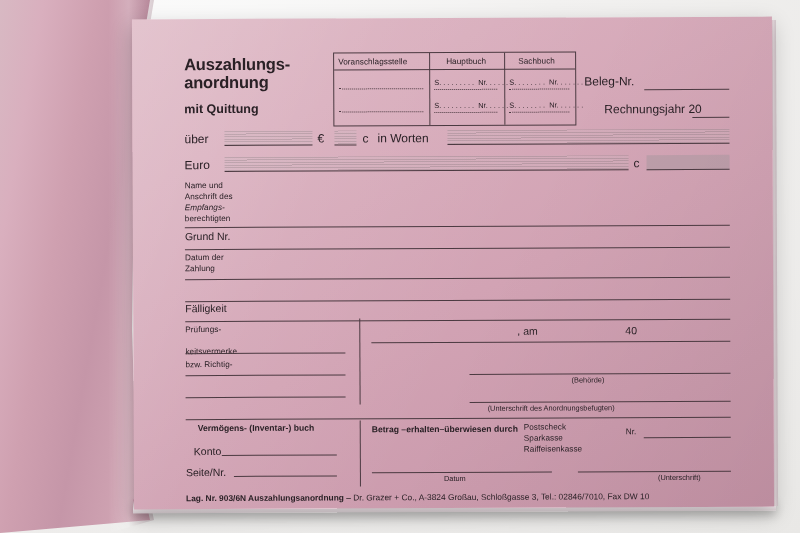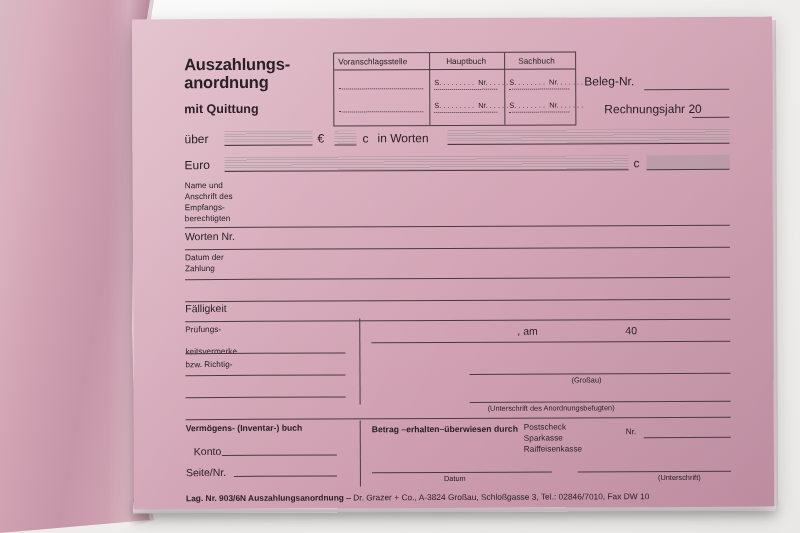--- a/index.html
+++ b/index.html
@@ -248,25 +248,25 @@
       <div class="txt lbl-l" style="left:193px; top:78px;">in Worten</div>
       <div class="shade" style="left:263px; top:76px; width:282px; height:14px;"></div>
 
       <div class="txt lbl-l" style="left:0px; top:104px;">Euro</div>
       <div class="shade" style="left:40px; top:102px; width:404px; height:14px;"></div>
       <div class="txt lbl-l" style="left:449px; top:104px;">c</div>
       <div class="shade-plain" style="left:462px; top:102px; width:83px; height:14px;"></div>
 
       <div class="txt lbl" style="left:0px; top:126px;">Name und</div>
       <div class="txt lbl" style="left:0px; top:137px;">Anschrift des</div>
-      <div class="txt lbl" style="left:0px; top:148px;">Empfangs-</div>
+      <div class="txt lbl" style="left:0px; top:148px;font-style:italic;">Empfangs-</div>
       <div class="txt lbl" style="left:0px; top:159px;">berechtigten</div>
       <div class="ln" style="left:0px; top:172px; width:545px;"></div>
 
-      <div class="txt lbl-m" style="left:0px; top:176px;">Worten Nr.</div>
+      <div class="txt lbl-m" style="left:0px; top:176px;">Grund Nr.</div>
       <div class="ln" style="left:0px; top:194px; width:545px;"></div>
 
       <div class="txt lbl" style="left:0px; top:198px;">Datum der</div>
       <div class="txt lbl" style="left:0px; top:209px;">Zahlung</div>
       <div class="ln" style="left:0px; top:224px; width:545px;"></div>
       <div class="ln" style="left:0px; top:246px; width:545px;"></div>
 
       <div class="txt lbl-m" style="left:0px; top:248px;">Fälligkeit</div>
       <div class="ln" style="left:0px; top:266px; width:545px;"></div>
 
@@ -278,28 +278,28 @@
       <div class="ln" style="left:0px; top:320px; width:160px;"></div>
       <div class="ln" style="left:0px; top:342px; width:160px;"></div>
 
       <div class="vsep" style="left:174px; top:264px; height:86px;"></div>
 
       <div class="txt lbl-m" style="left:332px; top:272px;">, am</div>
       <div class="txt lbl-m" style="left:440px; top:272px;">40</div>
       <div class="ln" style="left:186px; top:288px; width:359px;"></div>
 
       <div class="ln" style="left:284px; top:320px; width:261px;"></div>
-      <div class="txt lbl-s" style="left:386px; top:323px;">(Großau)</div>
+      <div class="txt lbl-s" style="left:386px; top:323px;">(Behörde)</div>
 
       <div class="ln" style="left:284px; top:348px; width:261px;"></div>
       <div class="txt lbl-s" style="left:302px; top:351px;">(Unterschrift des Anordnungsbefugten)</div>
 
       <div class="ln" style="left:0px; top:364px; width:545px;"></div>
 
-      <div class="txt lbl-b" style="left:0px; top:369px;">Vermögens- (Inventar-) buch</div>
+      <div class="txt lbl-b" style="left:12px; top:369px;">Vermögens- (Inventar-) buch</div>
       <div class="txt lbl-m" style="left:8px; top:391px;">Konto</div>
       <div class="ln" style="left:36px; top:400px; width:115px;"></div>
       <div class="txt lbl-m" style="left:0px; top:412px;">Seite/Nr.</div>
       <div class="ln" style="left:48px; top:421px; width:103px;"></div>
 
       <div class="vsep" style="left:174px; top:366px; height:66px;"></div>
 
       <div class="txt lbl-b" style="left:186px; top:371px;">Betrag –erhalten–überwiesen durch</div>
       <div class="txt lbl" style="left:338px; top:369px;">Postscheck</div>
       <div class="txt lbl" style="left:338px; top:380px;">Sparkasse</div>

